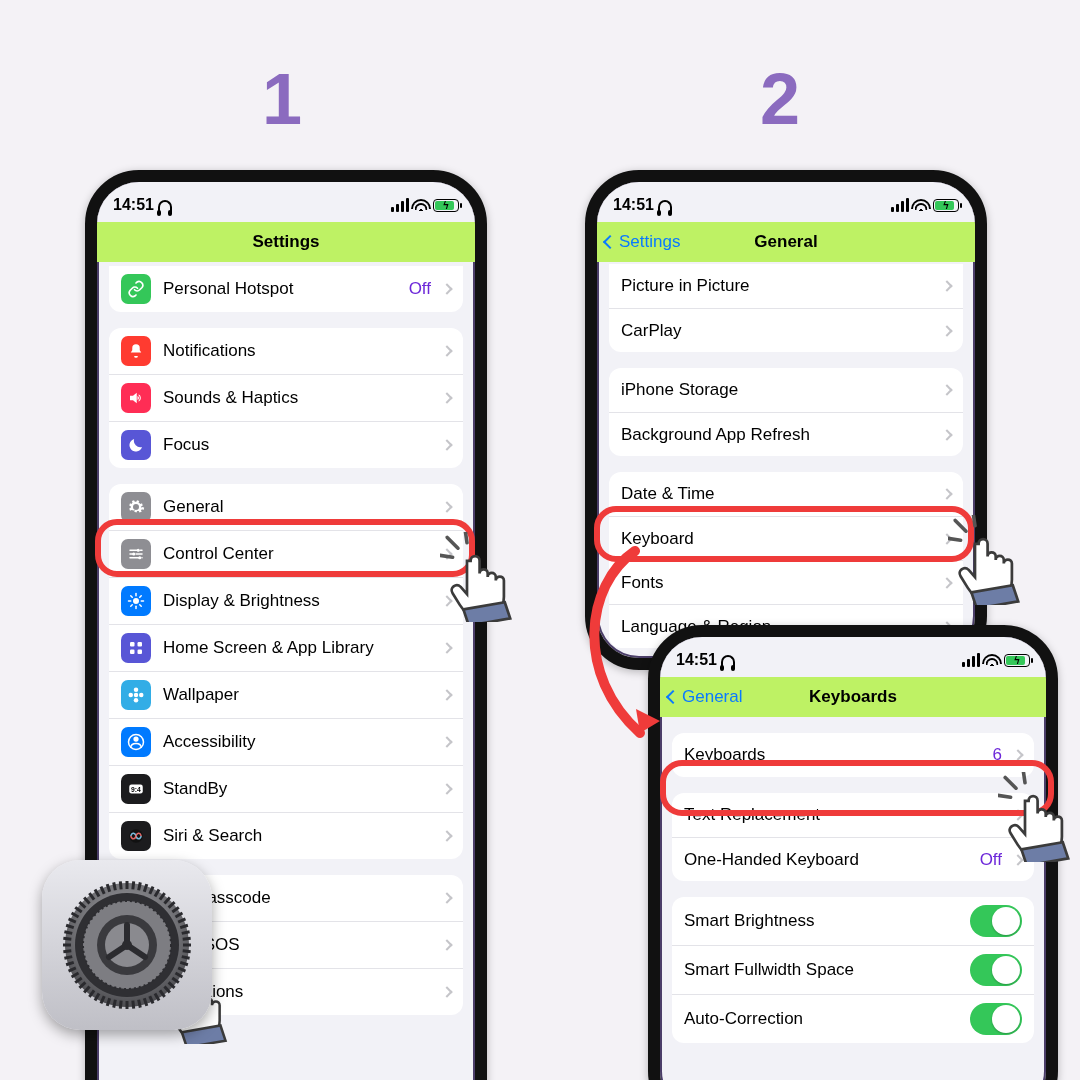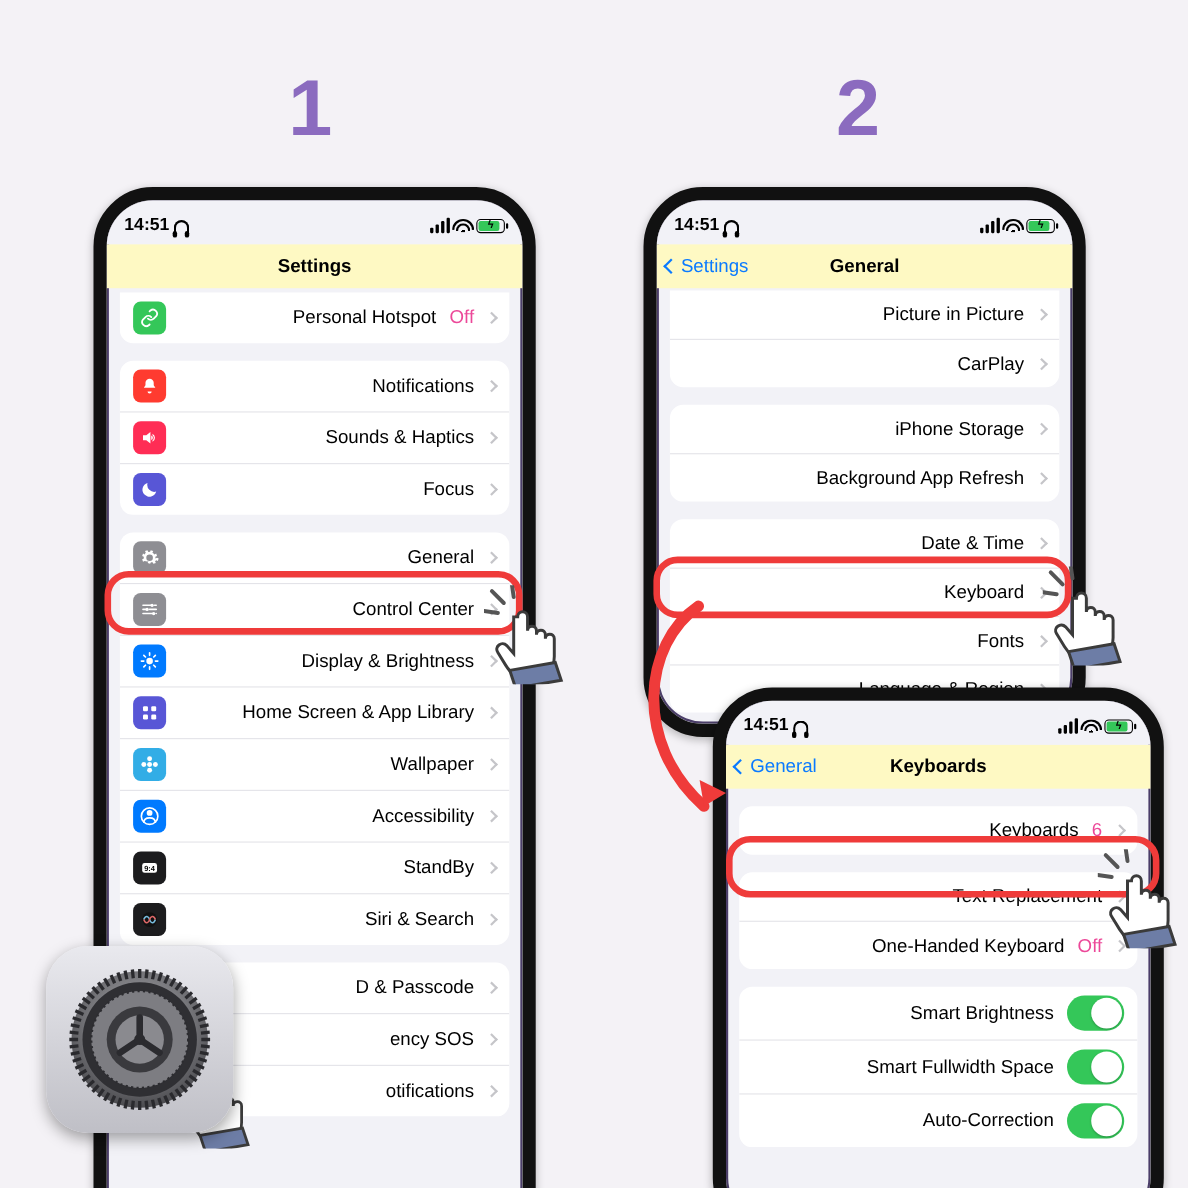--- a/index.html
+++ b/index.html
@@ -79,50 +79,49 @@
   .batt::after{content:"";position:absolute;right:-4px;top:3px;width:2px;height:5px;background:#000;border-radius:1px;}
   .batt i{display:block;height:100%;width:85%;background:#34c759;border-radius:2px;position:relative;}
   .batt .bolt{
     position:absolute;left:50%;top:50%;transform:translate(-50%,-50%);
     color:#000; font-size:10px; font-weight:900;
   }
 
   
   .navbar {
     height: 40px; display:flex; align-items:center; justify-content:center;
-    position:relative; background:#fef9c3;
+    position:relative; background:#bef264;
     border-bottom:0.5px solid rgba(0,0,0,0);
   }
   .navbar .title { font-size:17px; font-weight:600; }
   .navbar .back {
     position:absolute; left:8px; top:0; bottom:0;
     display:flex; align-items:center; gap:2px;
     color:#0a7aff; font-size:17px;
   }
   .navbar .back .chev {
     width:10px;height:10px;border-left:2.5px solid #0a7aff;
     border-bottom:2.5px solid #0a7aff; transform:rotate(45deg);
     margin-right:2px;
   }
 
   
   .scroll { overflow:hidden; }
   .group {
     margin: 16px 12px 0; background:#fff; border-radius:12px;
     overflow:hidden;
-    text-align:right;
   }
   .group.tight { margin-top: 8px; }
   .row {
     display:flex; align-items:center; min-height:44px;
     padding: 8px 12px; gap:12px; position:relative;
   }
   .row + .row { border-top: 0.5px solid #e3e3e8; margin-left:0; }
   .row .label { flex:1; font-size:17px; color:#000;}
-  .row .value { font-size:17px; color:#ec4899;}
+  .row .value { font-size:17px; color:#6d28d9;}
   .row .chev-r {
     width:8px;height:8px;border-top:2px solid #c5c5c9;
     border-right:2px solid #c5c5c9; transform:rotate(45deg);
     flex:0 0 auto;
   }
   .appicon {
     width:30px;height:30px;border-radius:7px;flex:0 0 auto;
     display:flex;align-items:center;justify-content:center;
     color:#fff; font-size:18px;
   }

